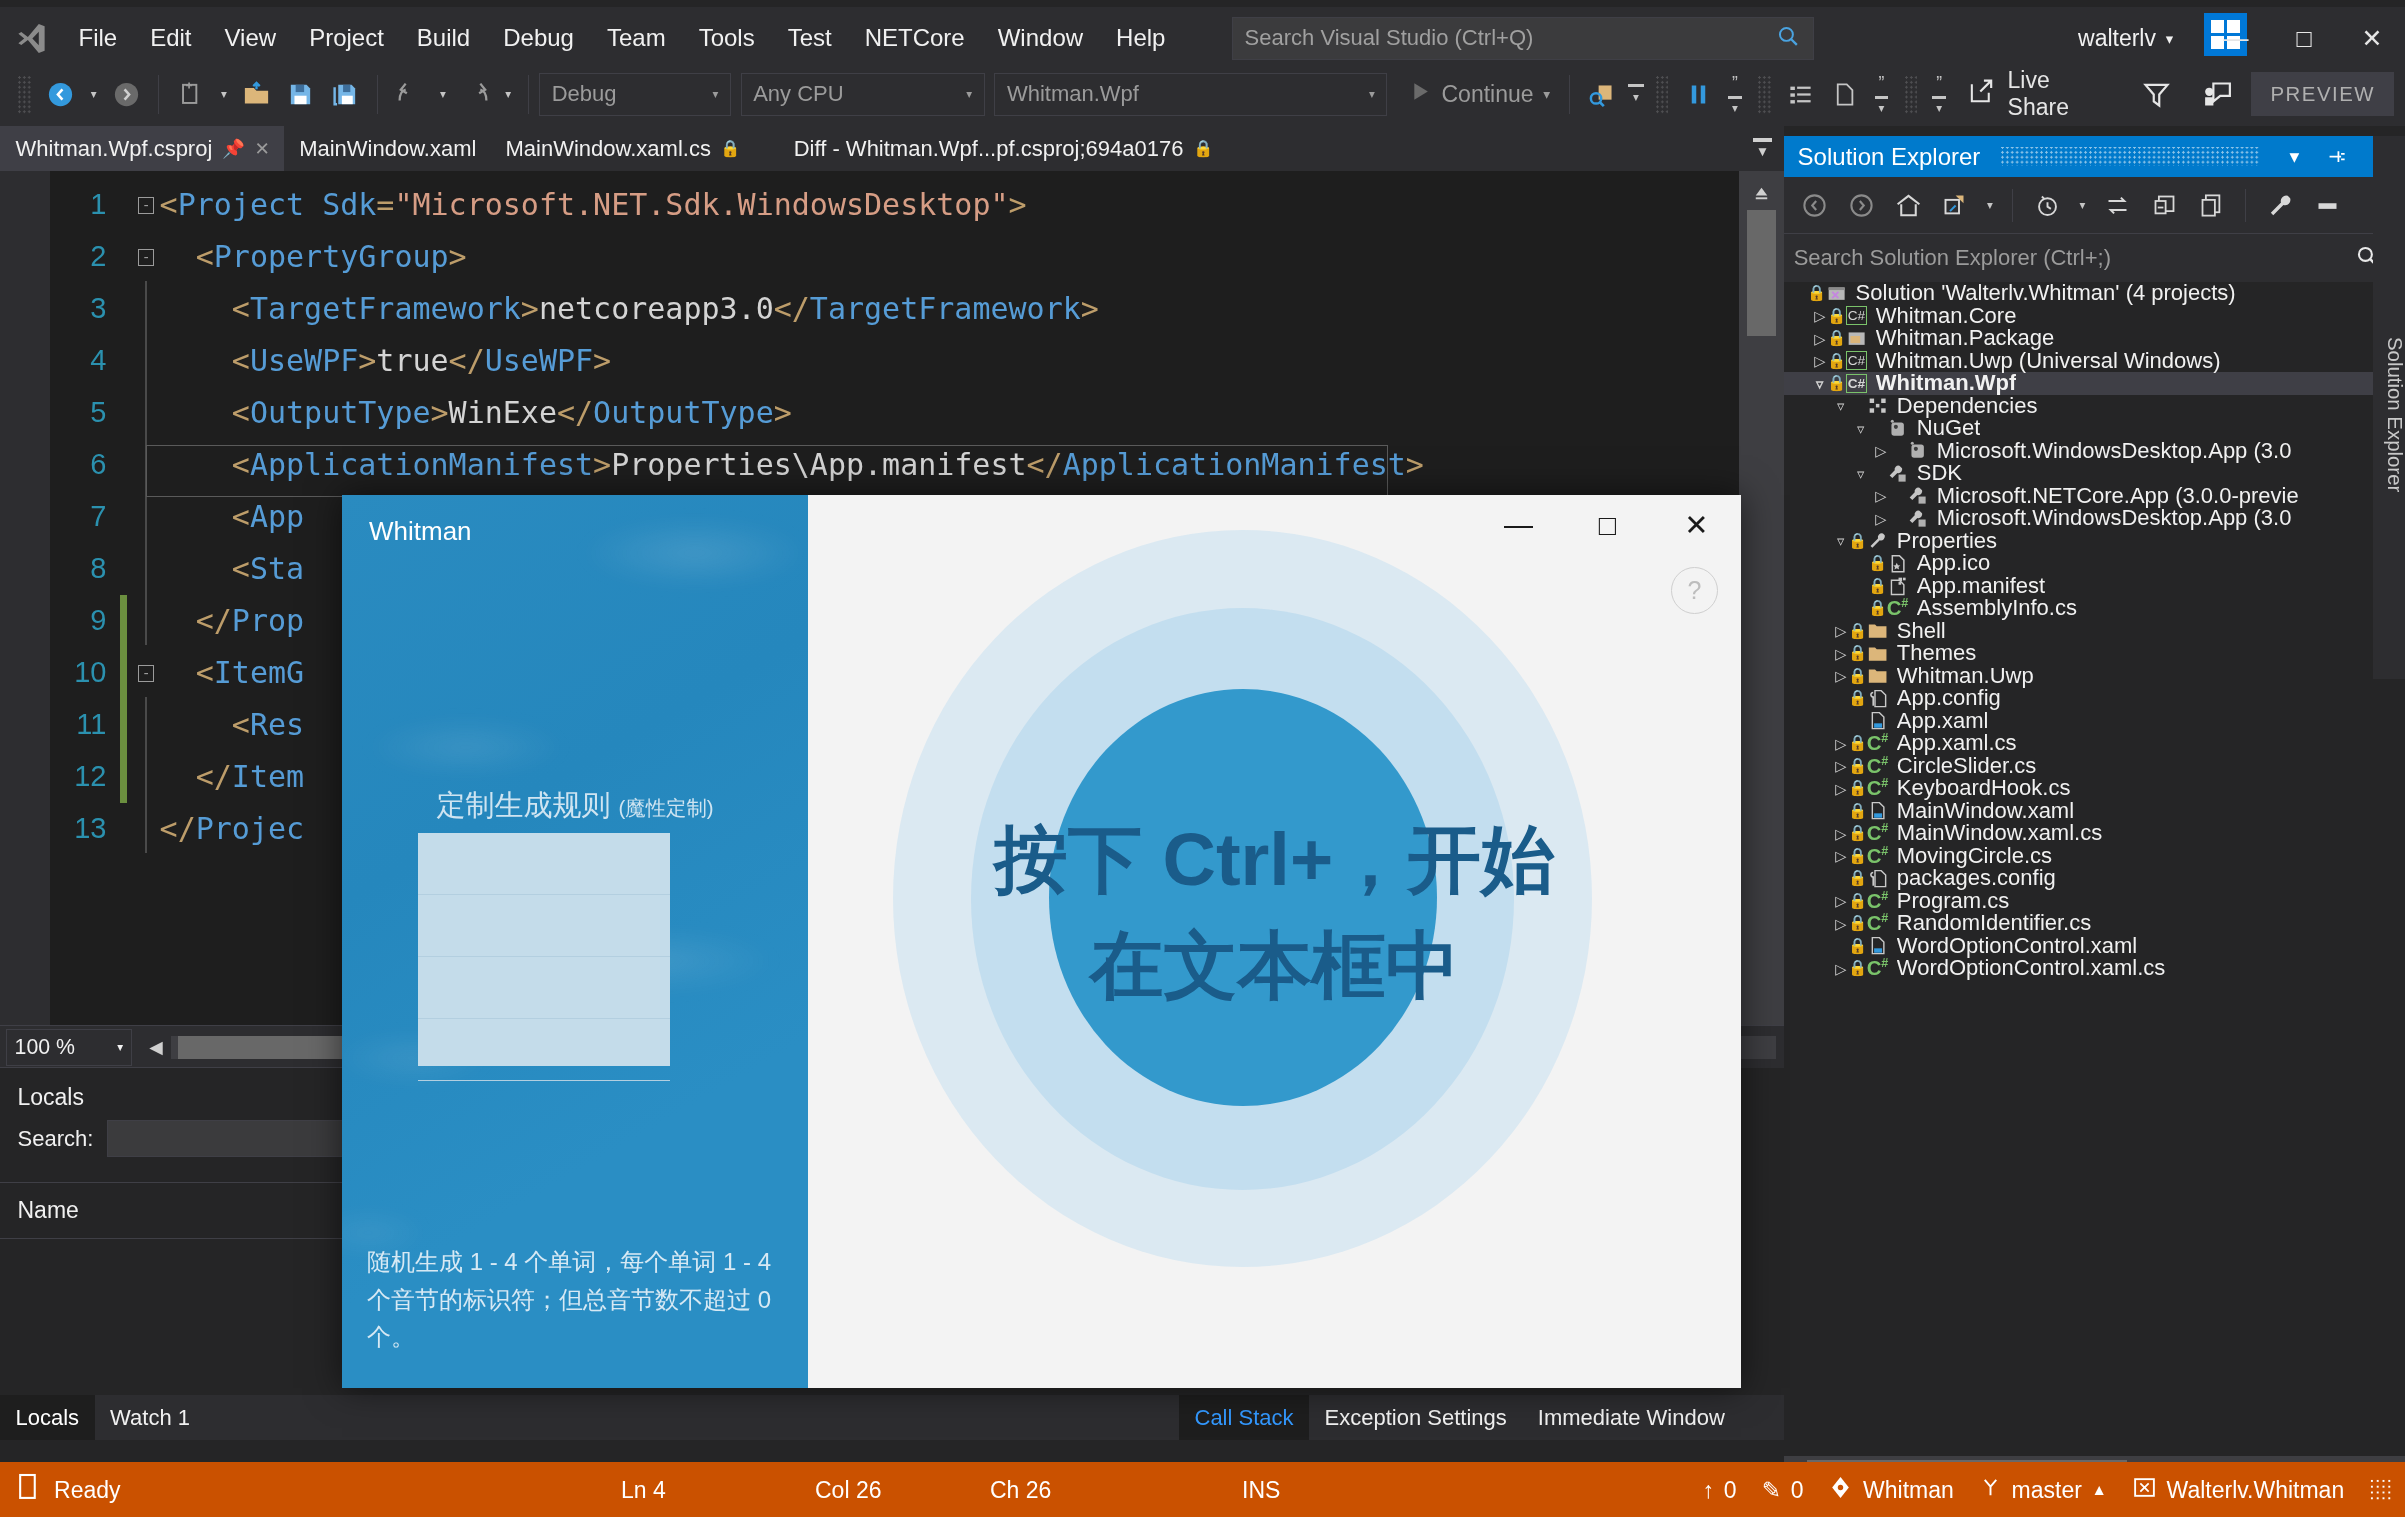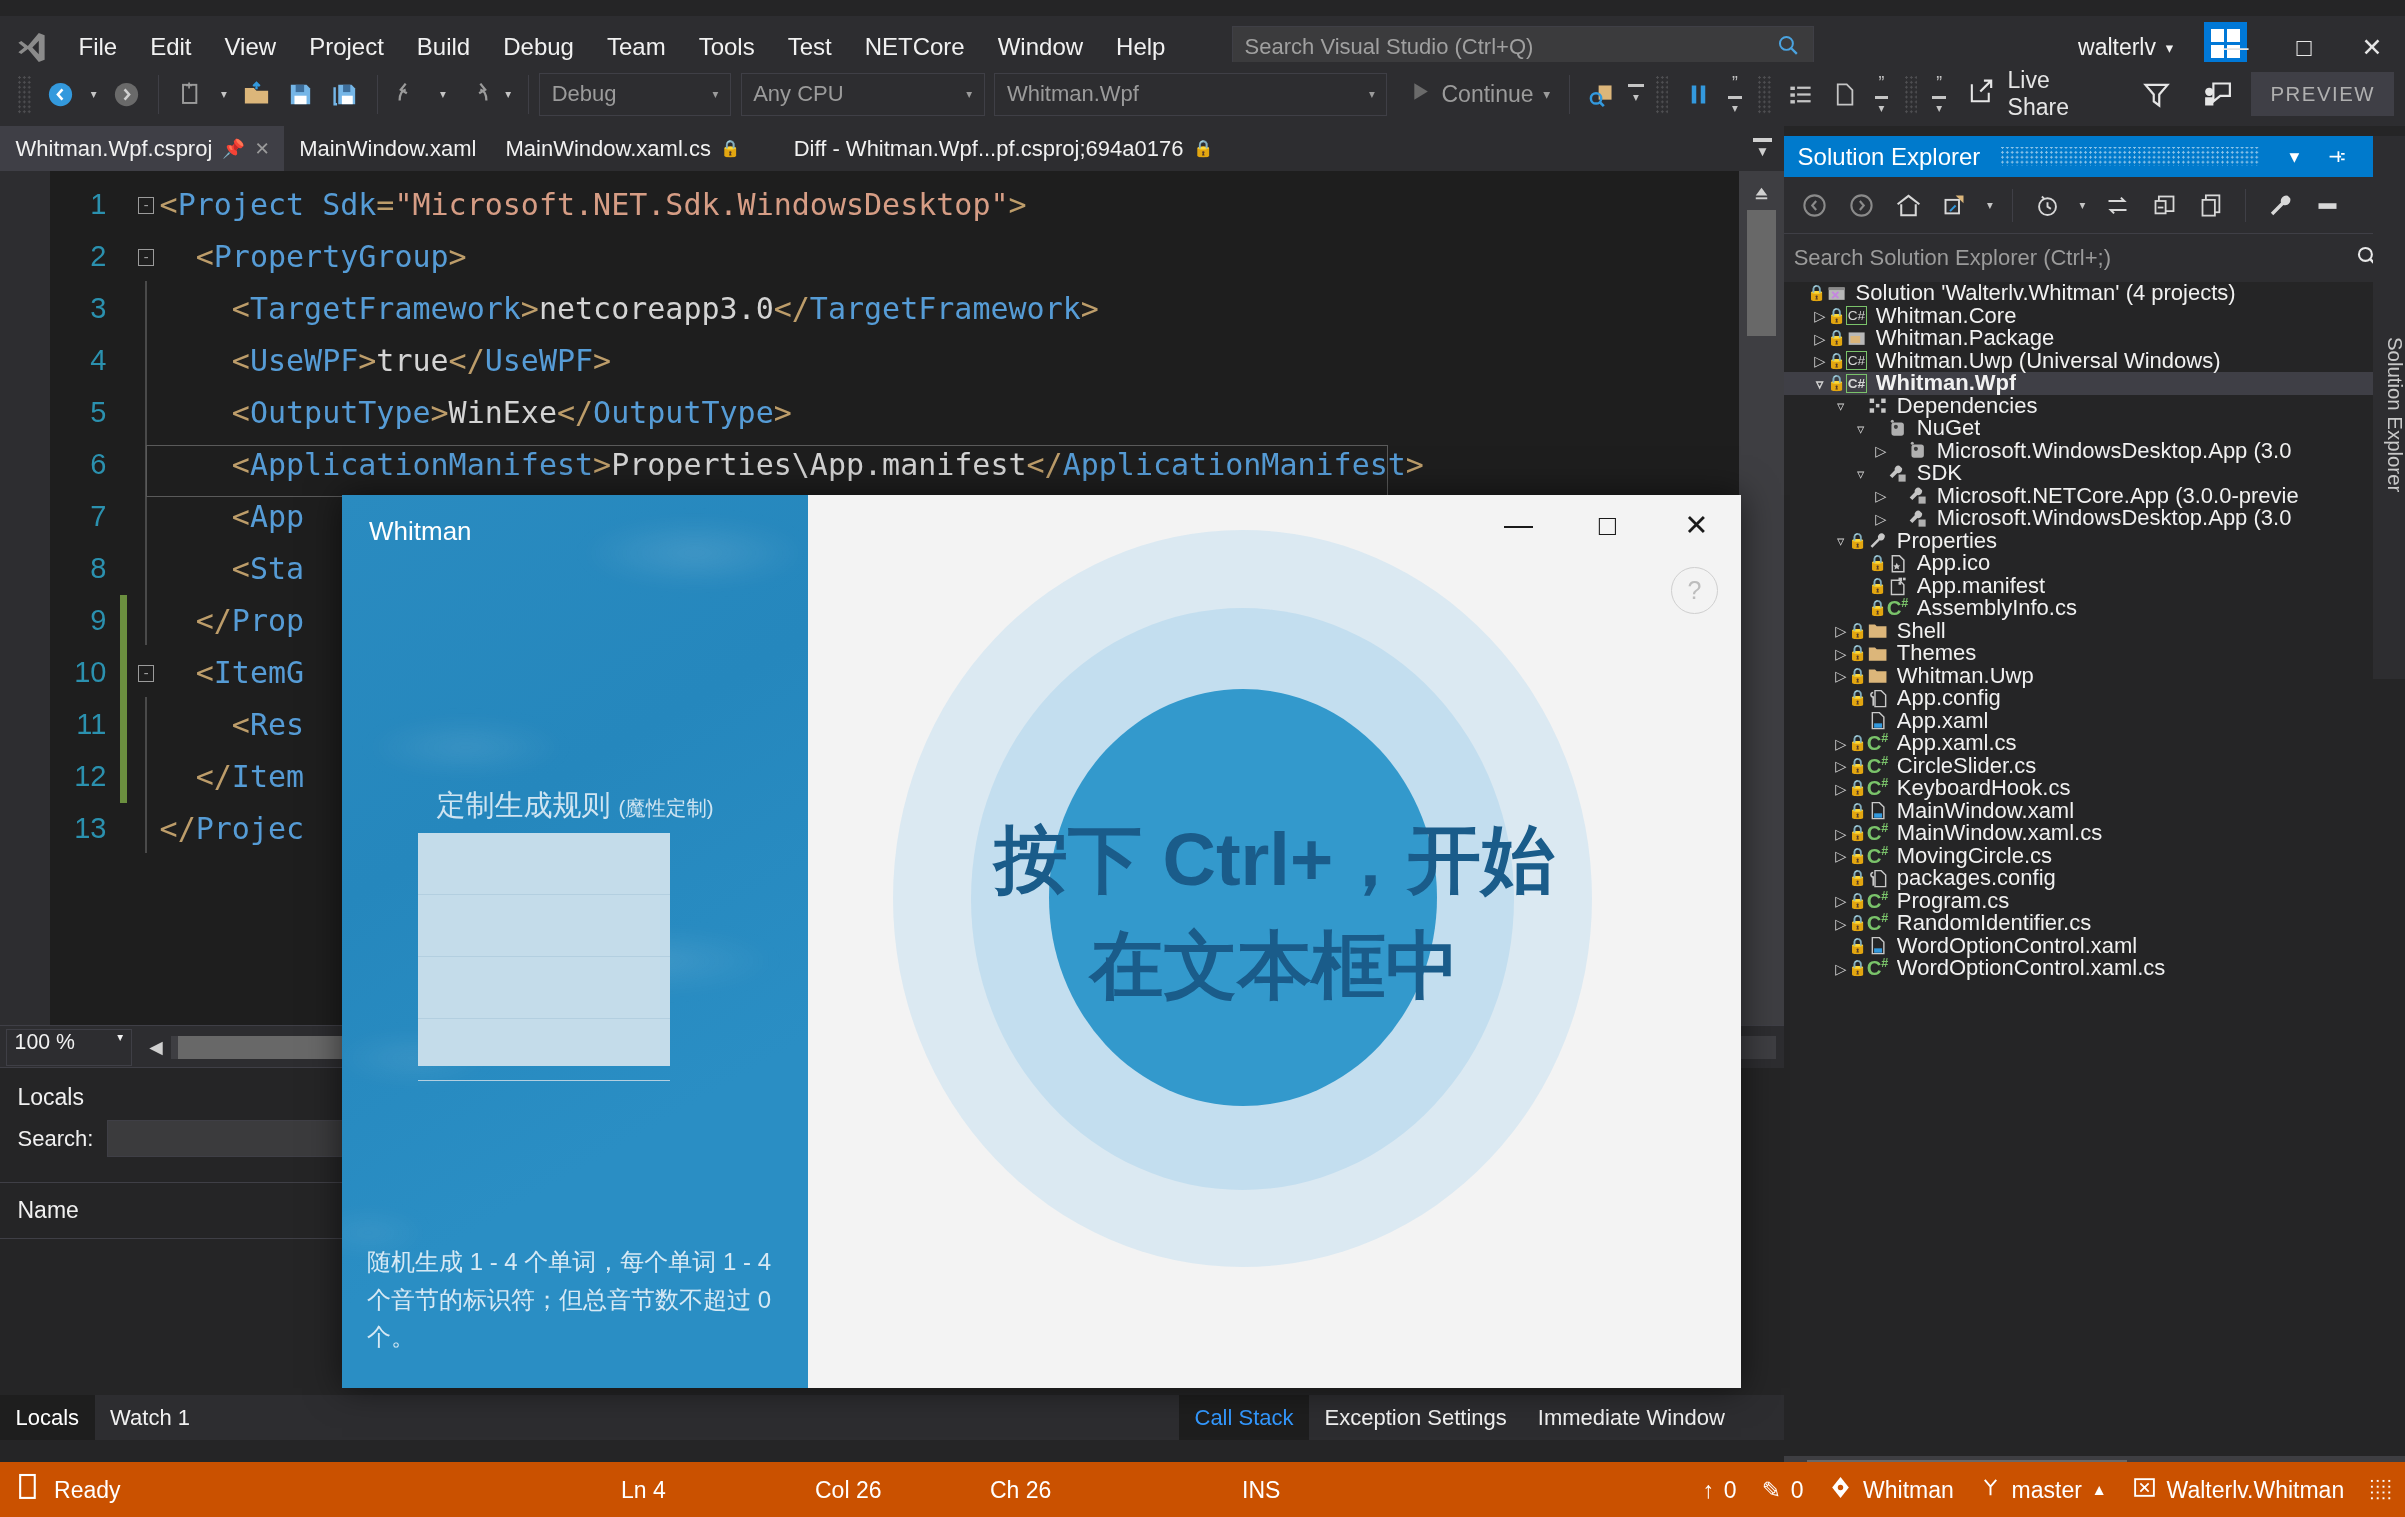--- a/index.html
+++ b/index.html
@@ -7,21 +7,21 @@
     width: 2406px; height: 1518px;
     background: #2d2d30;
     font-family: "Liberation Sans", sans-serif;
     overflow: hidden;
     -webkit-font-smoothing: antialiased;
   }
   .app { position: relative; width: 2406px; height: 1518px; background: #252526; }
 
   
   .titlebar {
-    position: absolute; top: 16px; left: 0; width: 2406px; height: 62px;
+    position: absolute; top: 7px; left: 0; width: 2406px; height: 62px;
     background: #2d2d30; display: flex; align-items: center;
   }
   .vs-logo { width: 62px; height: 62px; display:flex; align-items:center; justify-content:center; }
   .menu { display: flex; align-items: center; height: 62px; }
   .menu-item {
     color: #f1f1f1; font-size: 24px; padding: 0 16.5px; height: 62px;
     display: flex; align-items: center; cursor: default; white-space: nowrap;
   }
   .qsearch {
     position: absolute; left: 1232px; top: 9.7px; width: 582px; height: 43px;
@@ -102,21 +102,21 @@
   .vscroll { position: absolute; right: 0; top: 0; width: 45px; height: 854px; background: #3e3e42; }
   .vscroll .thumb { position: absolute; left: 7.8px; top: 39px; width: 29px; height: 126px; background: #686868; }
   .vs-topbtn { position:absolute; right: 1.9px; top: 1.9px; width: 41px; height: 41px; color:#ccc; display:flex;align-items:center;justify-content:center; }
 
   
   .zoombar {
     position: absolute; top: 1025px; left: 0; width: 1784px; height: 43px;
     background: #2d2d30; display: flex; align-items: center; border-top: 1px solid #3f3f46;
   }
   .zoom-combo { width: 126px; height: 37px; border: 1px solid #3f3f46; color: #f1f1f1; font-size: 21.3px;
-    display:flex; justify-content:space-between; padding: 0 7.8px; margin-left: 5.8px; }
+    display:flex; align-items:center; justify-content:space-between; padding: 0 7.8px; margin-left: 5.8px; }
   .hscroll-left { margin-left: 17.5px; color: #cfcfcf; font-size: 17.5px; }
   .hscroll-track { flex: 1; height: 23px; background: #3e3e42; margin: 0 7.8px; position: relative; }
   .hscroll-thumb { position:absolute; left: 7.8px; top: 0; width: 213px; height: 23px; background: #686868; }
 
   .locals {
     position: absolute; top: 1067px; left: 0; width: 1179px; height: 367px;
     background: #252526; border-top: 1px solid #3f3f46;
   }
   .locals-title { color: #f1f1f1; font-size: 23px; padding: 15.5px 17.5px 9.7px 17.5px; }
   .locals-search { display: flex; align-items: center; gap: 13.6px; padding: 0 17.5px 9.7px 17.5px; }

